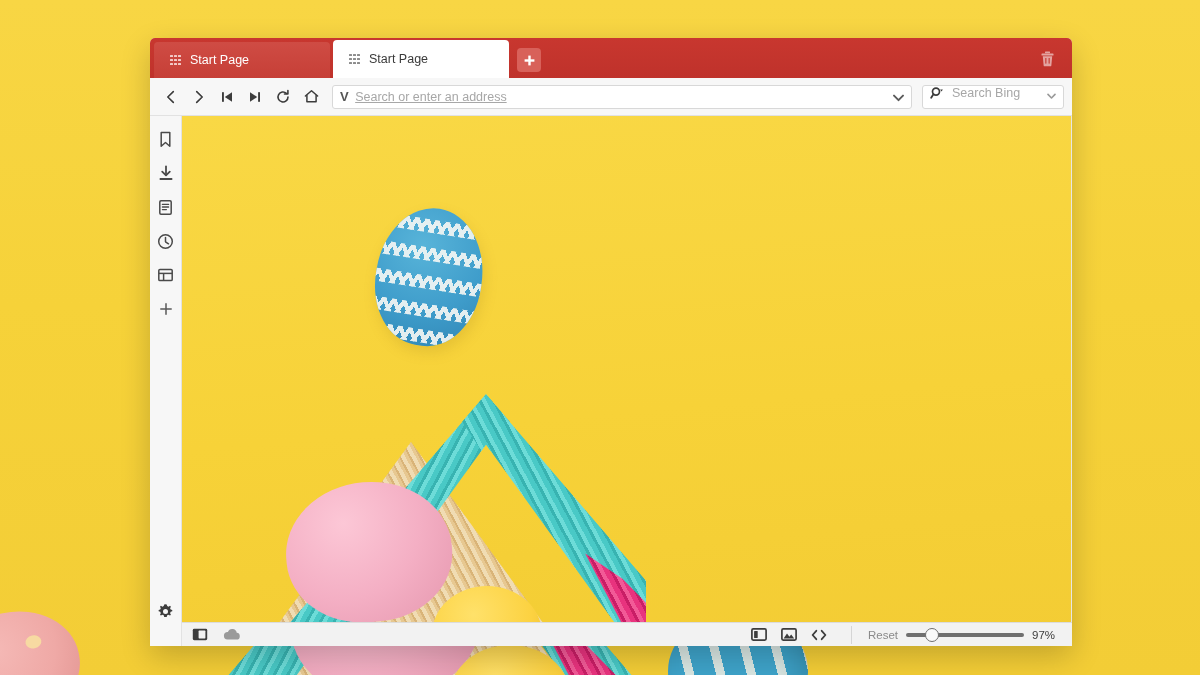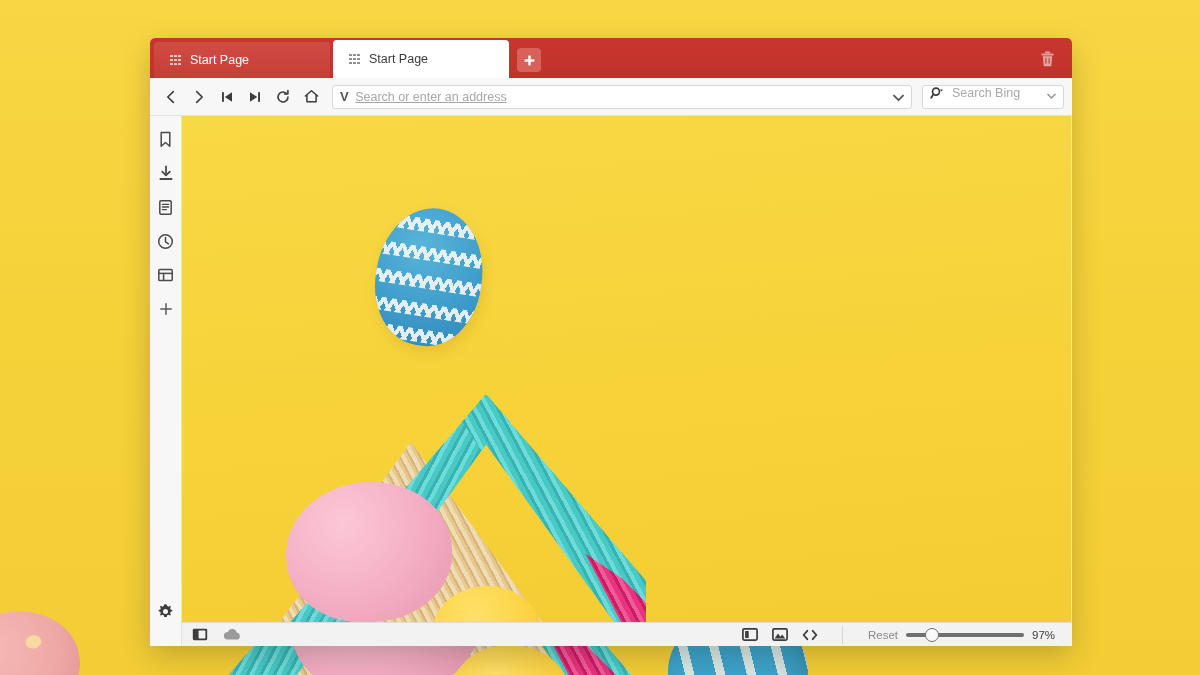--- a/index.html
+++ b/index.html
@@ -241,21 +241,21 @@
     background:#f2f2f2; border-top:1px solid #dcdcdc;
     display:flex; align-items:center; padding:0 8px; gap:10px;
   }
   .status-left{ display:flex; align-items:center; gap:12px; }
   .status-spacer{ flex:1; }
   .status-icon{
     width:20px;height:20px;display:flex;align-items:center;justify-content:center;
     cursor:pointer; color:#3d3d3d;
   }
   .zoomwrap{
-    display:flex; align-items:center; gap:8px; padding-left:25px;
+    display:flex; align-items:center; gap:8px; padding-left:16px;
     border-left:1px solid #d5d5d5; height:18px; margin-left:12px;
   }
   .reset-lbl{ font-size:11.5px; color:#8a8a8a; cursor:pointer; }
   .slider{
     position:relative; width:118px; height:4px; background:#6f6f6f; border-radius:2px;
   }
   .slider-knob{
     position:absolute; top:-5px; left:18px; width:14px;height:14px;border-radius:50%;
     background:#fafafa; border:1.5px solid #6f6f6f; cursor:pointer;
   }

